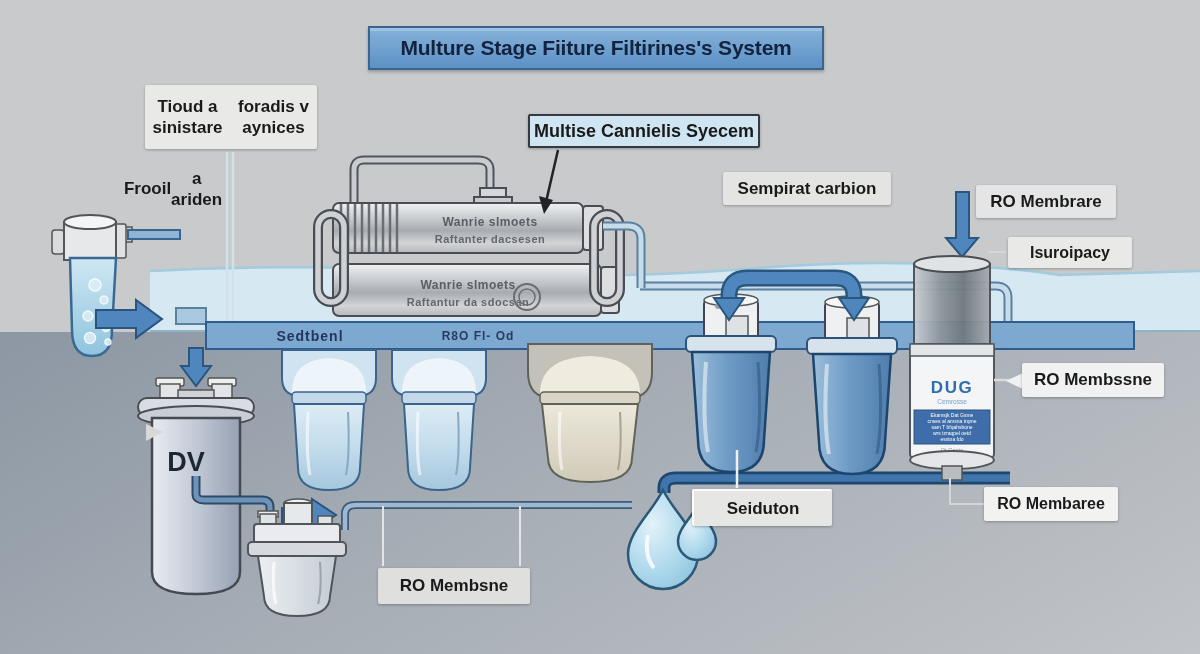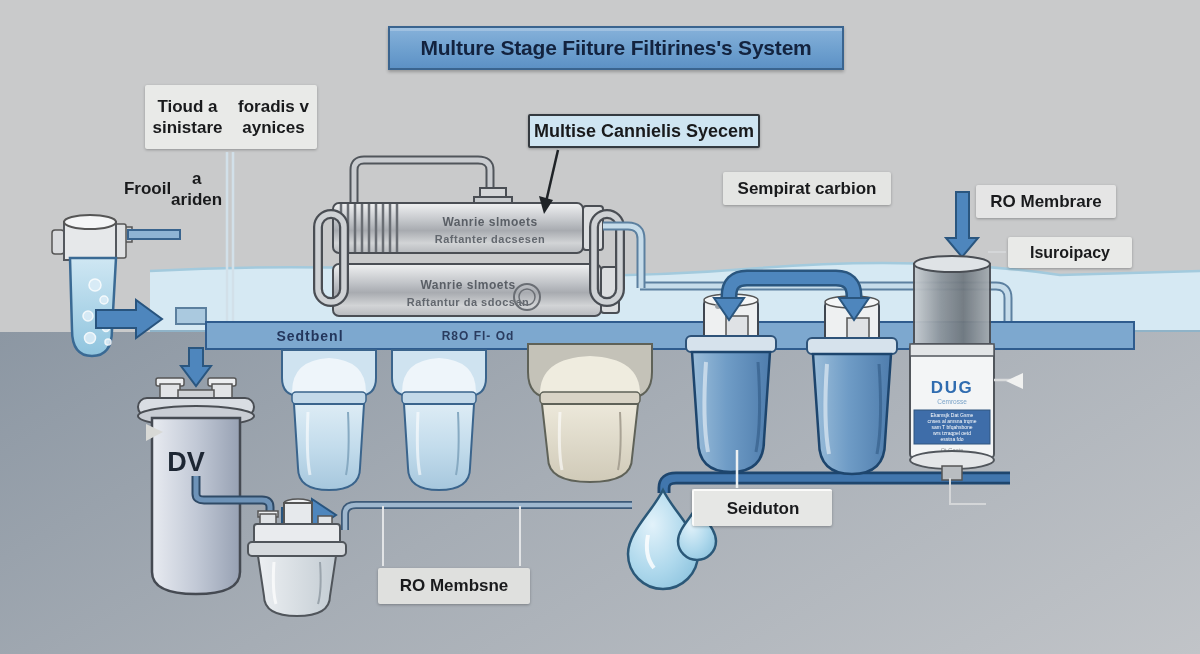--- a/index.html
+++ b/index.html
@@ -20,21 +20,20 @@
     line-height:1.25;
   }
   .lbl.noshadow{box-shadow:none;background:transparent;}
   #title-banner{
     position:absolute;left:368px;top:26px;width:456px;height:44px;z-index:2;
     background:linear-gradient(180deg,#86b1da 0%,#6ea0cf 55%,#5d91c5 100%);
     border:2px solid #3a648f;box-sizing:border-box;
     display:flex;align-items:center;justify-content:center;
     color:#13233f;font-weight:bold;font-size:21px;letter-spacing:-0.2px;
     box-shadow:inset 0 3px 0 rgba(255,255,255,.22), 0 2px 3px rgba(0,0,0,.25);
-    margin-left:20px;
   }
   #multise-box{background:#cfe5f2;border:2px solid #343a40;box-sizing:border-box;font-size:18px;}
   svg text{font-family:"Liberation Sans",sans-serif;}
 </style>
 </head>
 <body>
 
 <div id="stage">
   <div id="lower-bg"></div>
 
@@ -322,21 +321,27 @@
   </div>
 
   <div class="lbl" style="left:976px;top:185px;width:140px;height:33px;font-size:17px;background:#e5e5e5;">
     <span>RO Membrare</span>
   </div>
 
   <div class="lbl" style="left:1008px;top:237px;width:124px;height:31px;font-size:16px;">
     <span>Isuroipacy</span>
   </div>
 
-
+  <div class="lbl" style="left:1022px;top:363px;width:142px;height:34px;font-size:17px;background:#f0f1f0;">
+    <span>RO Membssne</span>
+  </div>
+
+  <div class="lbl" style="left:984px;top:487px;width:134px;height:34px;font-size:16px;background:#f2f2f0;">
+    <span>RO Membaree</span>
+  </div>
 
   <div class="lbl" style="left:692px;top:489px;width:138px;height:35px;font-size:17px;background:#e6e7e5;border-left:2px solid #fbfbfa;border-top:2px solid #fbfbfa;">
     <span>Seiduton</span>
   </div>
 
 
   <div class="lbl" style="left:378px;top:568px;width:152px;height:36px;font-size:17px;background:#dfe0de;">
     <span>RO Membsne</span>
   </div>
 </div>

